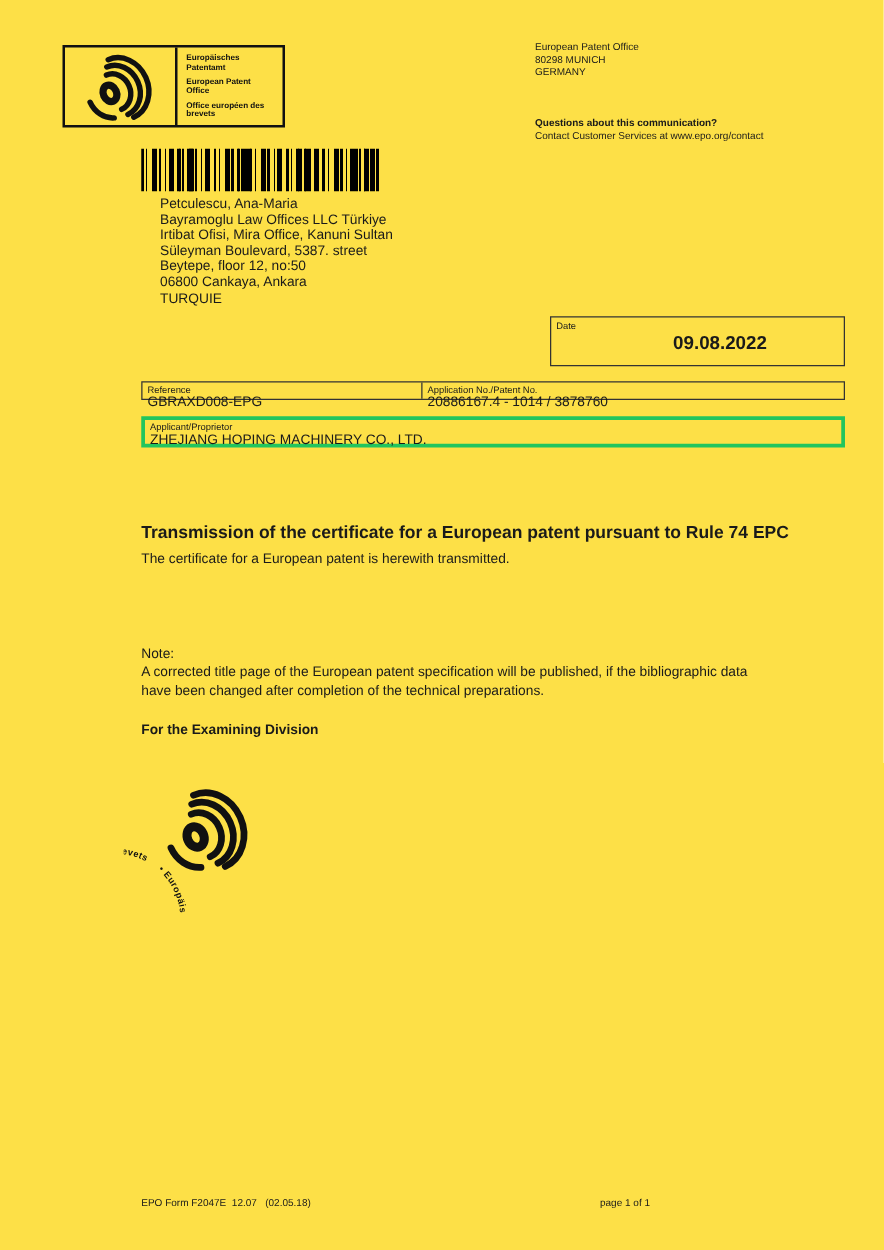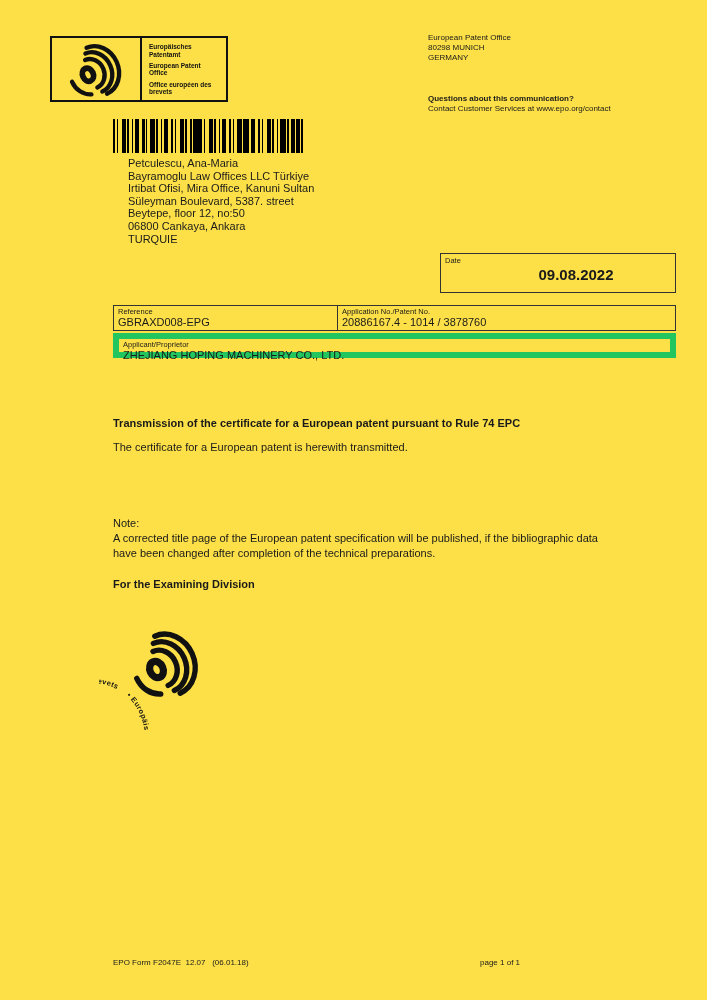--- a/index.html
+++ b/index.html
@@ -32,30 +32,30 @@
 
   
   .recipient { left:128px; top:157px; font-size:11px; line-height:12.6px; }
 
   
   .date-box { left:440px; top:253px; width:236px; height:40px; border:1px solid #333;padding-left:36px; }
   .date-label { position:absolute; left:4px; top:2px; font-size:7.5px; }
   .date-value { margin-top:12px; text-align:center; font-size:15px; font-weight:bold; }
 
   
-  .ref-row1 { left:113px; top:305px; width:563px; height:26px; border:1px solid #333; display:flex; }
-  .ref-row2 { left:113px; top:333px; width:563px; height:25px; border:6px solid #22c55e; padding:1px 0 0 4px; }
+  .ref-row1 { left:113px; top:305px; width:563px; height:15px; border:1px solid #333; display:flex; }
+  .ref-row2 { left:113px; top:333px; width:563px; height:25px; border:3px solid #22c55e; padding:1px 0 0 4px; }
   .cell { padding:1px 0 0 4px; }
   .cell-left { width:224px; border-right:1px solid #333; }
   .cell-right { flex:1; }
   .cell-label { font-size:7.5px; line-height:9px; }
   .cell-value { font-size:11px; line-height:12.5px; }
 
   
-  .b-title { left:113px; top:417px; font-size:11px; font-weight:bold; white-space:nowrap; }
+  .b-title { left:113px; top:417px; font-size:14px; font-weight:bold; white-space:nowrap; }
   .b-p1 { left:113px; top:441px; font-size:11px; white-space:nowrap; }
   .b-p2 { left:113px; top:469px; font-size:11px; line-height:15px; white-space:nowrap; }
   .b-note { left:113px; top:516px; font-size:11px; line-height:15px; white-space:nowrap; }
   .b-signoff { left:113px; top:578px; font-size:11px; font-weight:bold; white-space:nowrap; }
   .bold { font-weight:bold; }
 
   
   .seal { left:99px; top:595px; width:135px; height:135px; }
 
   
@@ -156,16 +156,16 @@
     <text font-family="Liberation Sans, sans-serif" font-size="7.3" font-weight="bold" letter-spacing="0.4" fill="#111">
       <textPath href="#seal-circle">• Europäisches Patentamt • European Patent Office • Office européen des brevets </textPath>
     </text>
     <g transform="translate(31.5 31.5)">
       <svg width="72" height="72" viewBox="0 0 120 120">
           <use href="#epo-spiral"></use>
         </svg>
     </g>
   </svg>
 
-  <div class="abs footer-left">EPO Form F2047E  12.07   (06.01.18)</div>
+  <div class="abs footer-left">EPO Form F2047E  12.07   (02.05.18)</div>
   <div class="abs footer-right">page 1 of 1</div>
 
 </div>
 
 </body></html>

